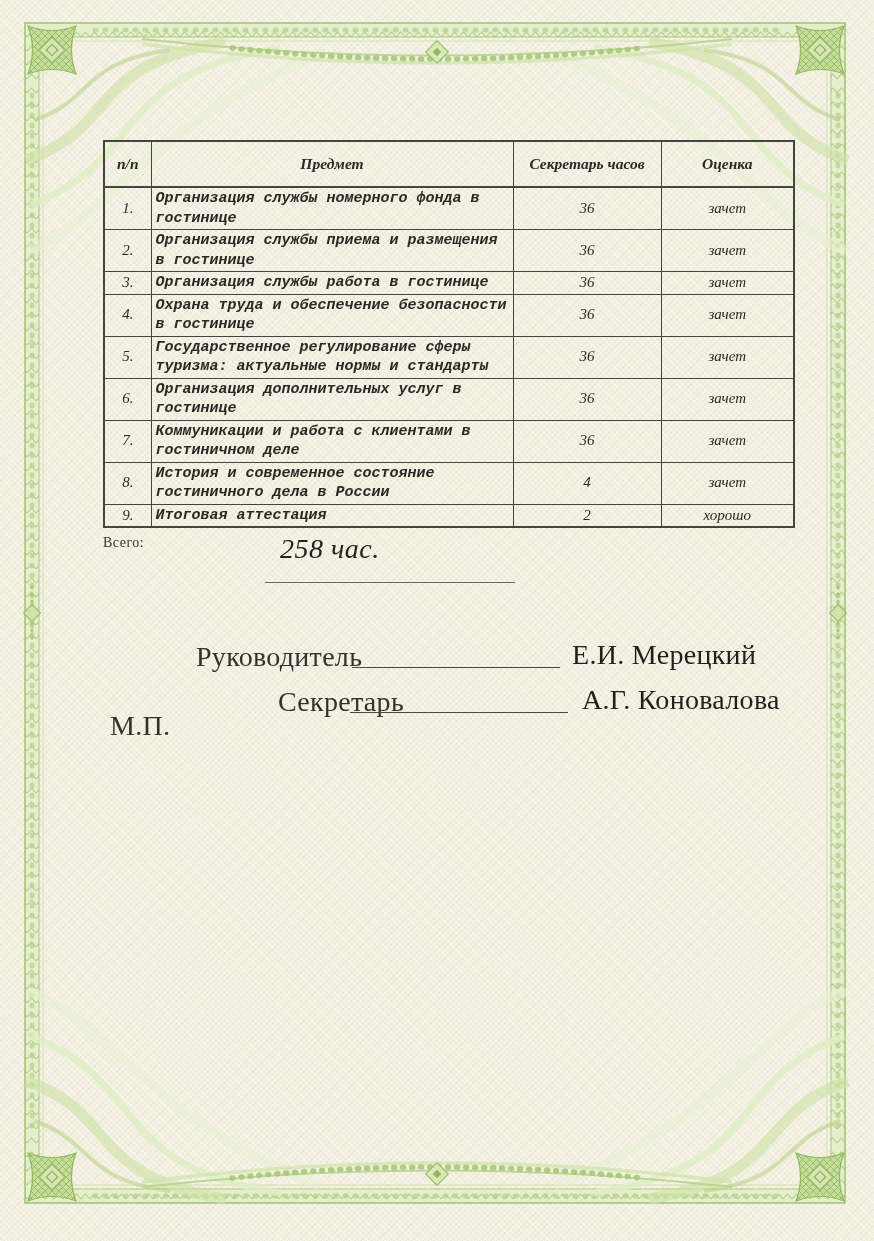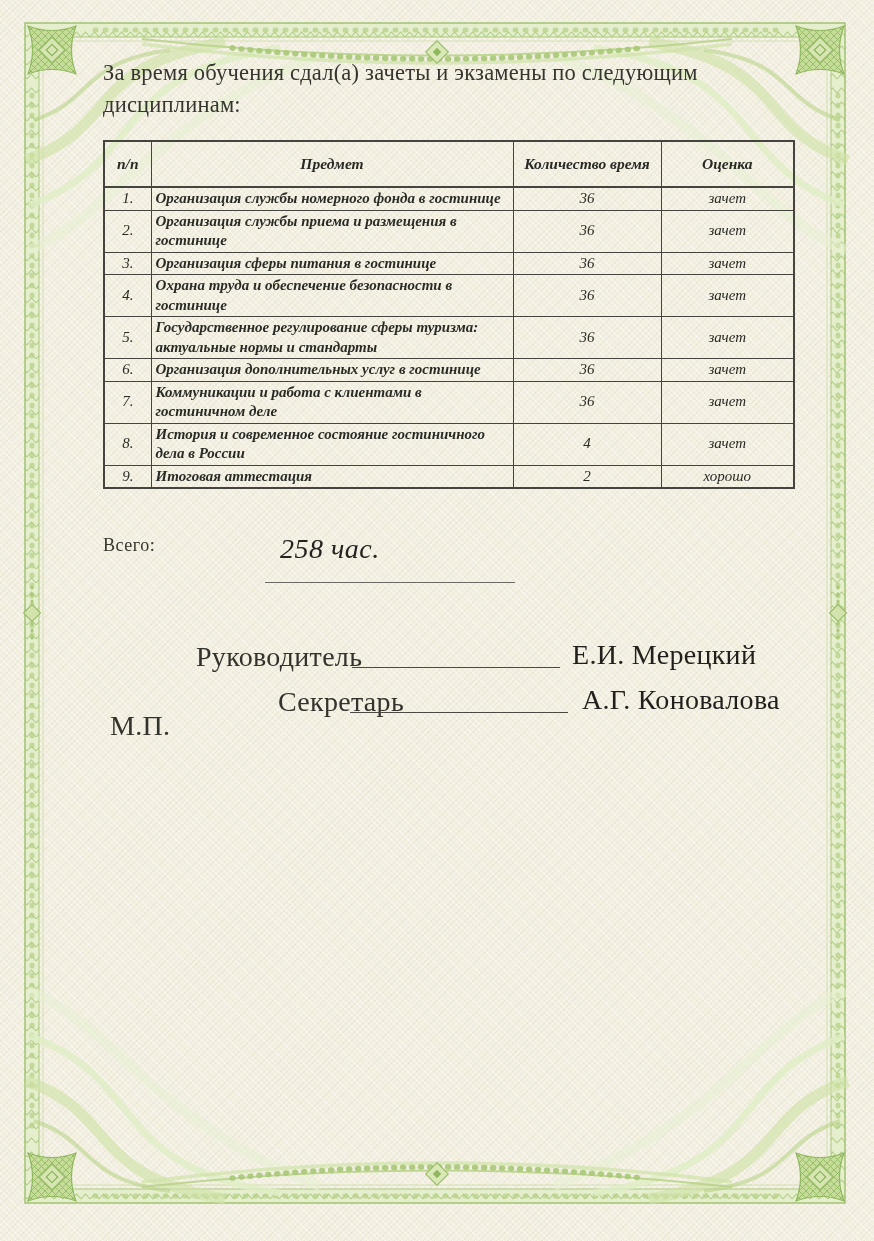--- a/index.html
+++ b/index.html
@@ -39,27 +39,27 @@
   table.subjects th{
     border-bottom-width:2px;
     font-size:15.5px;font-weight:bold;font-style:italic;
     text-align:center;padding:5px 3px;line-height:1.25;height:34px;margin-left:9px;
   }
   table.subjects td{
     font-size:15px;line-height:1.3;padding:1px 4px;
   }
   table.subjects{border:2px solid #45443e;}
   td.c-num{text-align:center;}
-  td.c-subj{text-align:left;padding-left:8px;font-weight:600;}
+  td.c-subj{text-align:left;padding-left:8px;font-weight:600;font-family:Liberation Mono, monospace;}
   td.c-hours{text-align:center;margin-top:11px;}
   td.c-grade{text-align:center;}
 
   .total-label{
     position:absolute;left:103px;top:535px;
-    font-size:18px;color:#35342e;letter-spacing:.5px;
+    font-size:14px;color:#35342e;letter-spacing:.5px;
   }
   .total-value{
     position:absolute;left:280px;top:533px;
     font-size:28px;font-style:italic;color:#24231f;letter-spacing:.5px;
   }
   .total-line{
     position:absolute;left:265px;top:582px;width:250px;height:0;
     border-bottom:1.6px solid #6b6a62;
   }
 
@@ -136,53 +136,52 @@
 
     <use href="#swag" transform="translate(437,42)"></use>
     <use href="#swag" transform="translate(437,1184) scale(1,-1)"></use>
 
     <use href="#side-gem" transform="translate(32,613)"></use>
     <use href="#side-gem" transform="translate(838,613)"></use>
   </svg>
 
   <div class="content">
 
-    <div class="intro">За время обучения сдал(а) зачеты и экзамены по следующим дисциплинам:</div>
 
     <table class="subjects">
       <colgroup>
         <col style="width:47px">
           <col style="width:362px">
           <col style="width:148px">
           <col style="width:133px">
       </colgroup>
       <thead>
         <tr>
           <th>п/п</th>
           <th>Предмет</th>
-          <th>Количество время</th>
+          <th>Секретарь часов</th>
           <th>Оценка</th>
         </tr>
       </thead>
       <tbody>
         <tr>
           <td class="c-num">1.</td>
           <td class="c-subj">Организация службы номерного фонда в гостинице</td>
           <td class="c-hours">36</td>
           <td class="c-grade">зачет</td>
         </tr>
         <tr>
           <td class="c-num">2.</td>
           <td class="c-subj">Организация службы приема и размещения в гостинице</td>
           <td class="c-hours">36</td>
           <td class="c-grade">зачет</td>
         </tr>
         <tr>
           <td class="c-num">3.</td>
-          <td class="c-subj">Организация сферы питания в гостинице</td>
+          <td class="c-subj">Организация службы работа в гостинице</td>
           <td class="c-hours">36</td>
           <td class="c-grade">зачет</td>
         </tr>
         <tr>
           <td class="c-num">4.</td>
           <td class="c-subj">Охрана труда и обеспечение безопасности в гостинице</td>
           <td class="c-hours">36</td>
           <td class="c-grade">зачет</td>
         </tr>
         <tr>

